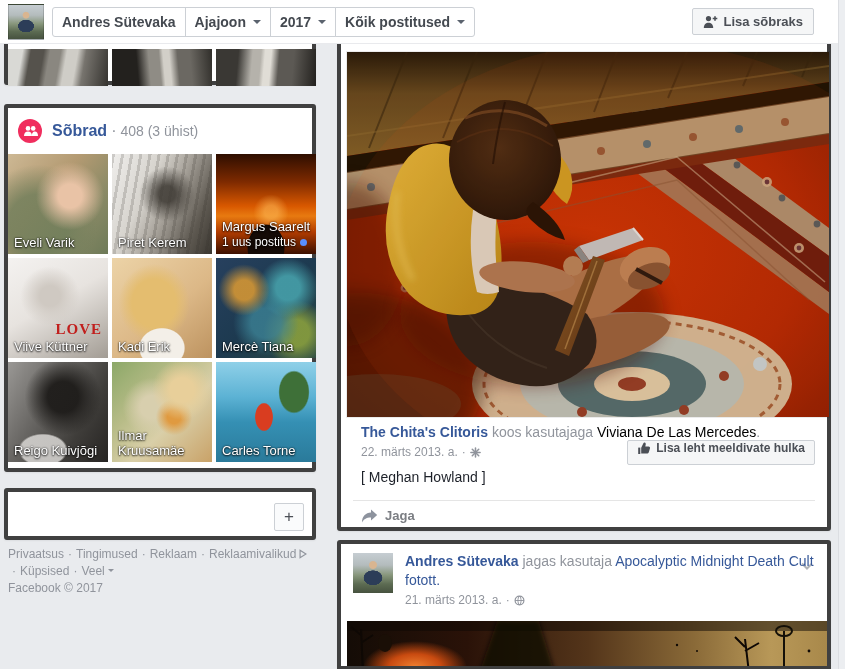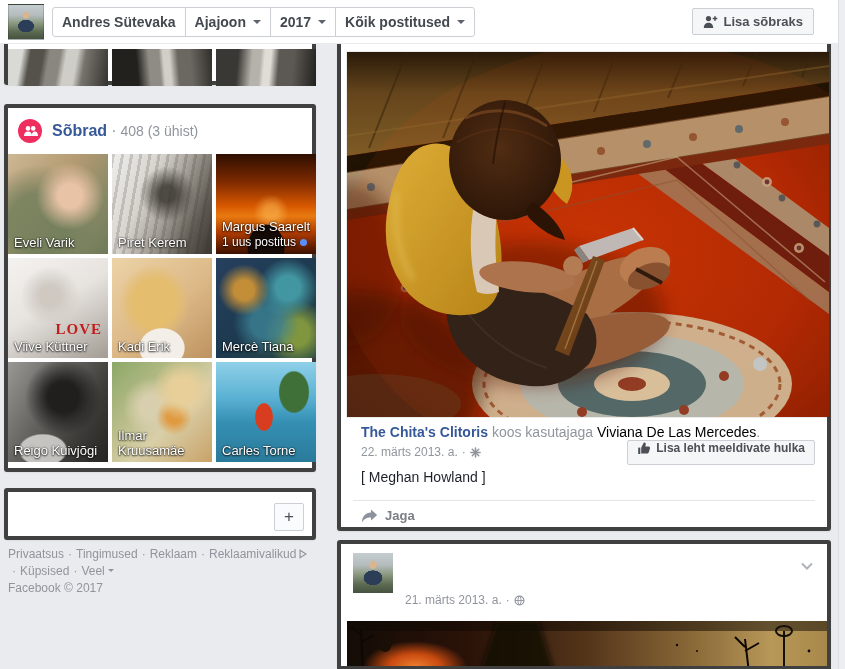--- a/index.html
+++ b/index.html
@@ -375,20 +375,25 @@
   </div>
 </div>
 
 <div id="post2" class="card">
   <div class="abs avatar pphoto"></div>
   <div class="chev">
     <svg width="12" height="8" viewBox="0 0 12 8">
         <path d="M1,1.5 L6,6.5 L11,1.5" stroke="#b0b3b8" stroke-width="2" fill="none"></path>
       </svg>
   </div>
+  <div class="p2head">
+    <span class="alink">Andres Sütevaka</span>
+    <span>jagas kasutaja</span>
+    <span class="tlink">Apocalyptic Midnight Death Cult fotott.</span>
+  </div>
   <div class="p2date">
     <span class="dt">21. märts 2013. a.</span>
     <span class="dot">·</span>
     <svg width="11" height="11" viewBox="0 0 12 12">
       <circle cx="6" cy="6" r="4.8" fill="none" stroke="#90949c" stroke-width="1.3"></circle>
       <path d="M1.2,6 H10.8 M6,1.2 C8.3,3 8.3,9 6,10.8 M6,1.2 C3.7,3 3.7,9 6,10.8" fill="none" stroke="#90949c" stroke-width="1"></path>
     </svg>
   </div>
   <div class="p2img">
     <svg width="482" height="52" viewBox="0 0 482 52">

